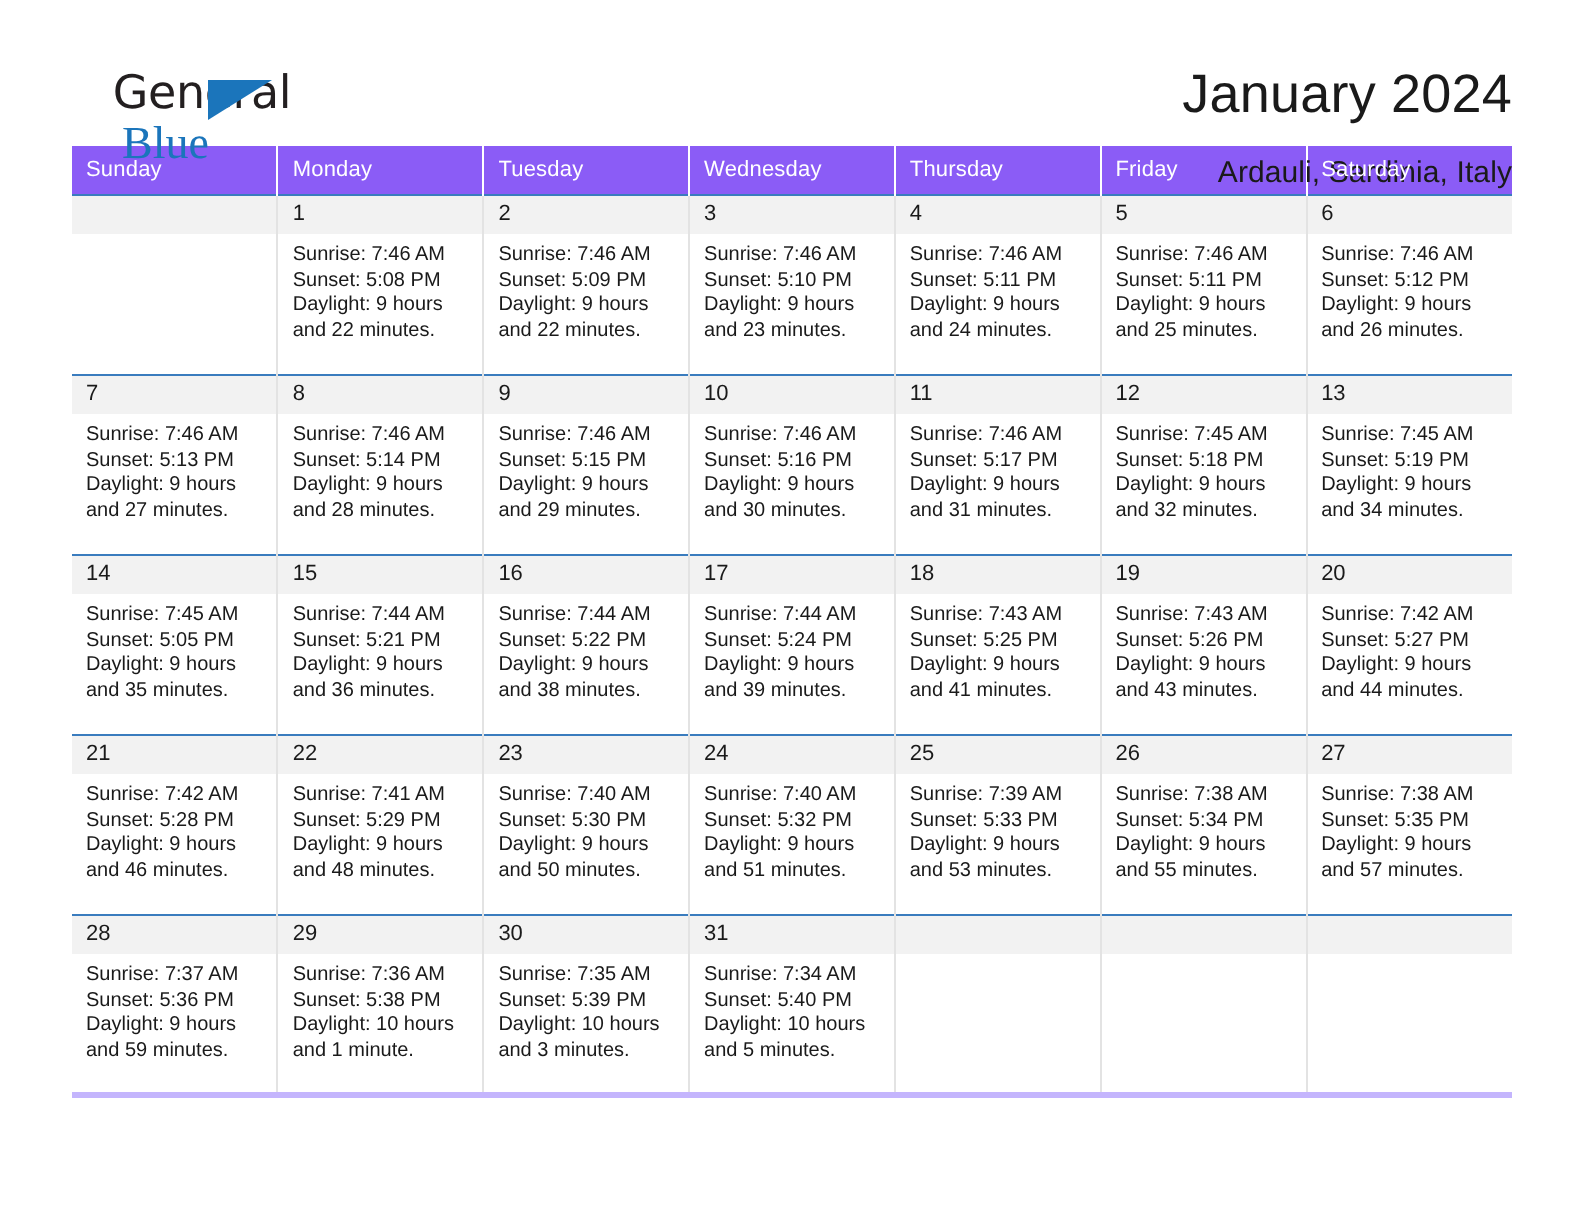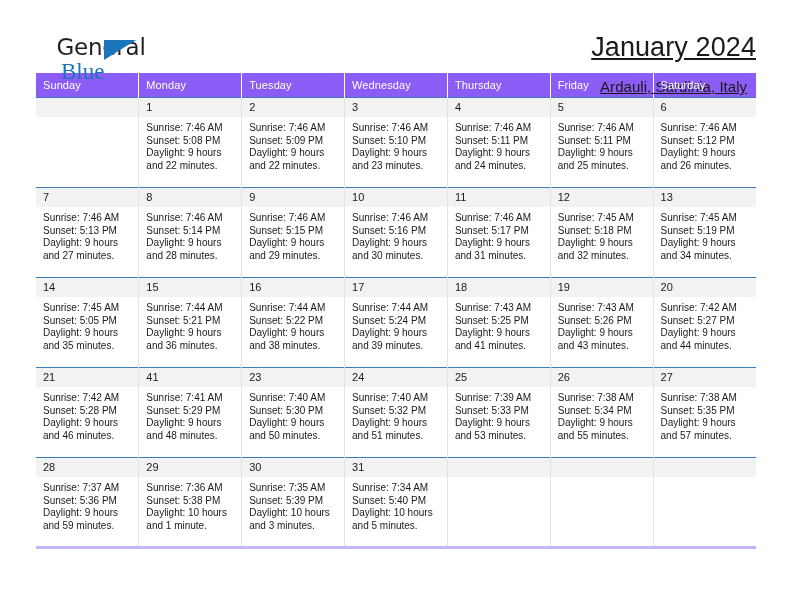--- a/index.html
+++ b/index.html
@@ -51,21 +51,21 @@
     font-weight: 400;
   }
   .brand-tri {
     position: absolute;
     left: 68px;
     top: 10px;
     width: 0; height: 0;
     border-left: 32px solid #1b75bb;
     border-bottom: 20px solid transparent;
   }
-  .titlewrap { text-align: center; padding-top: 2px; text-decoration: underline; }
+  .titlewrap { text-align: right; padding-top: 2px; }
   .cal-title {
     font-size: 27px;
     font-weight: 400;
     color: #1a1a1a;
     line-height: 1.16;
     letter-spacing: 0.1px;
   }
   .cal-sub {
     font-size: 15px;
     font-weight: 400;
@@ -347,21 +347,21 @@
           <td>
             <span class="daynum">21</span>
             <div class="cellbody">
               <div>Sunrise: 7:42 AM</div>
               <div>Sunset: 5:28 PM</div>
               <div>Daylight: 9 hours</div>
               <div>and 46 minutes.</div>
             </div>
           </td>
           <td>
-            <span class="daynum">41</span>
+            <span class="daynum">22</span>
             <div class="cellbody">
               <div>Sunrise: 7:41 AM</div>
               <div>Sunset: 5:29 PM</div>
               <div>Daylight: 9 hours</div>
               <div>and 48 minutes.</div>
             </div>
           </td>
           <td>
             <span class="daynum">23</span>
             <div class="cellbody">

